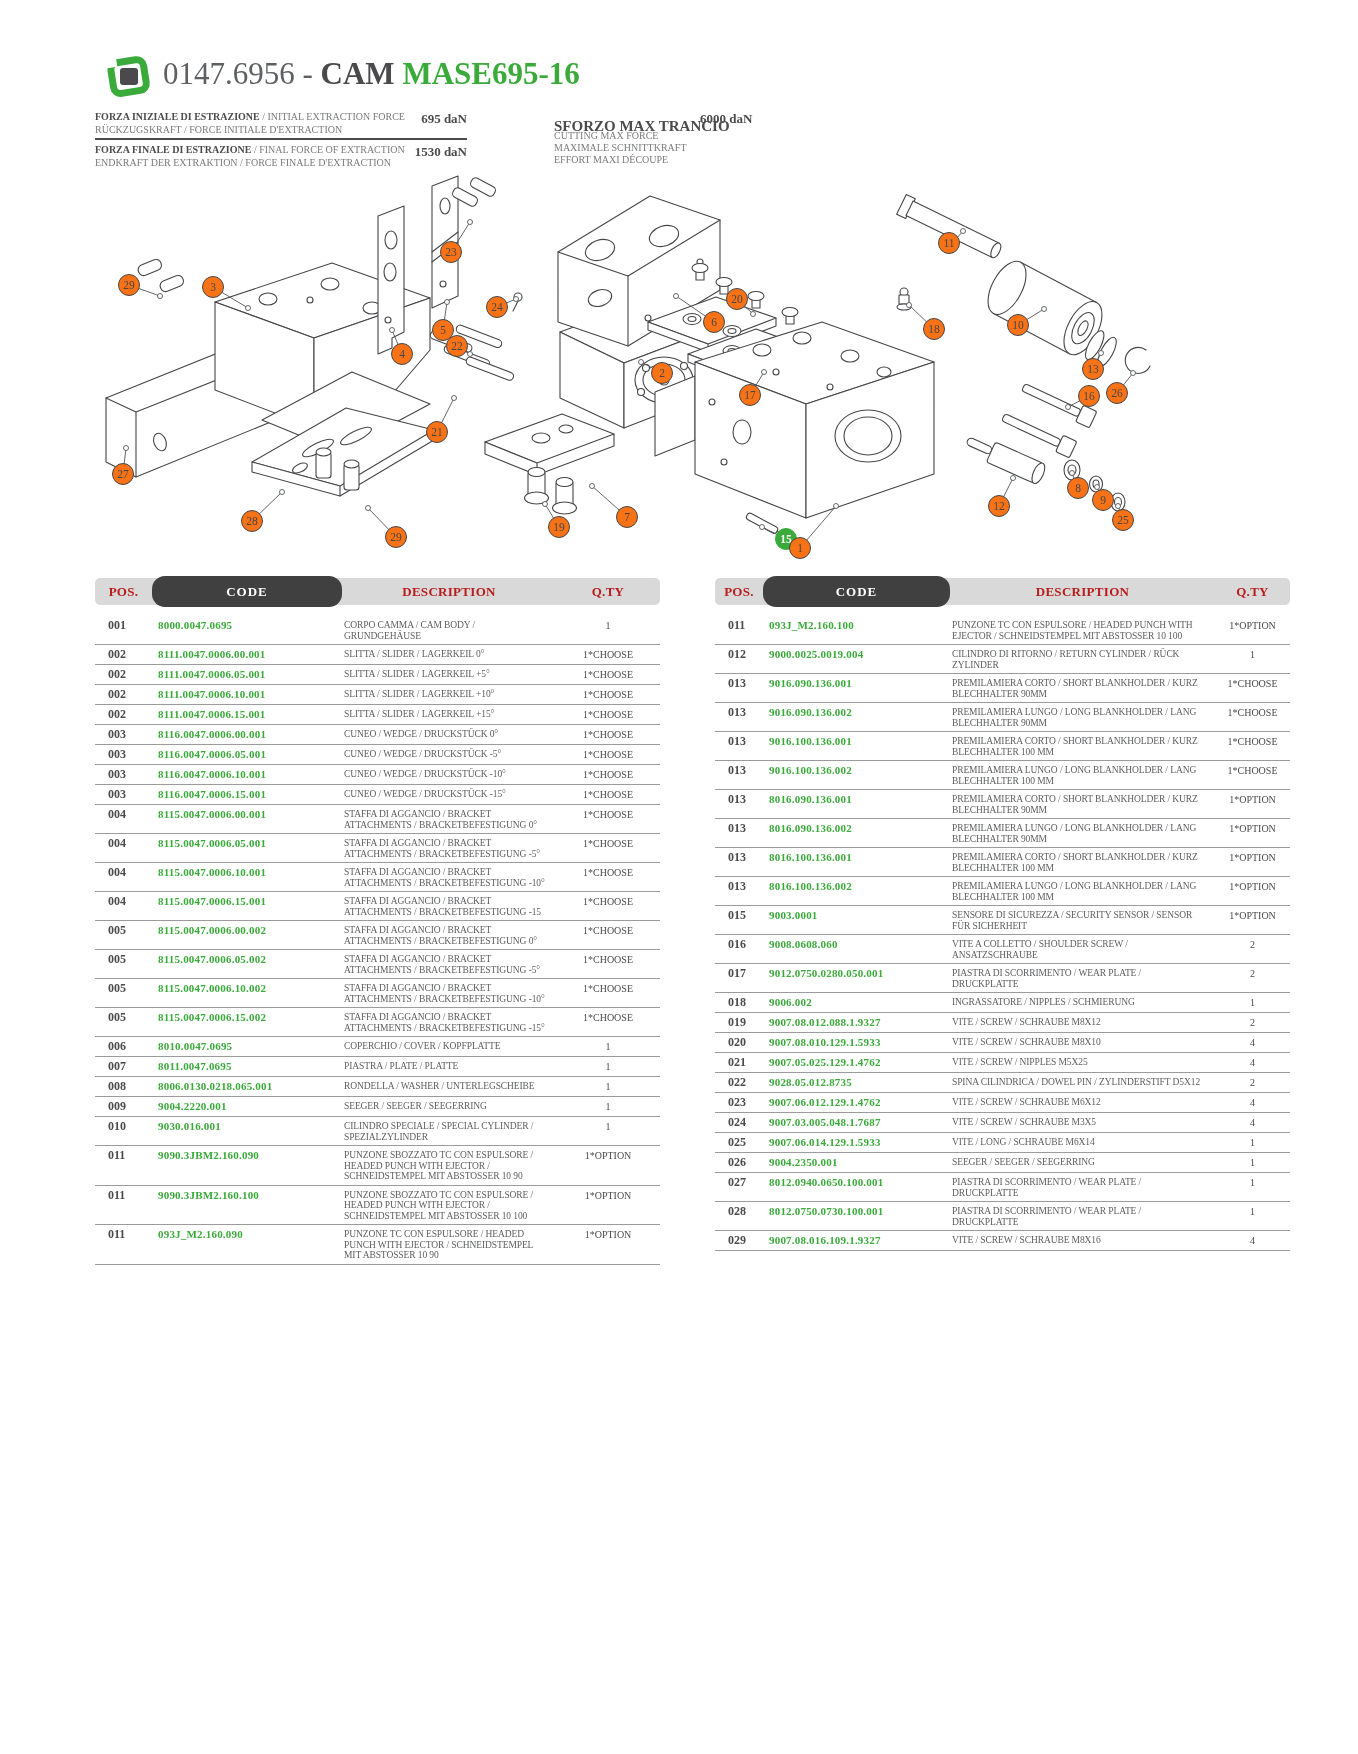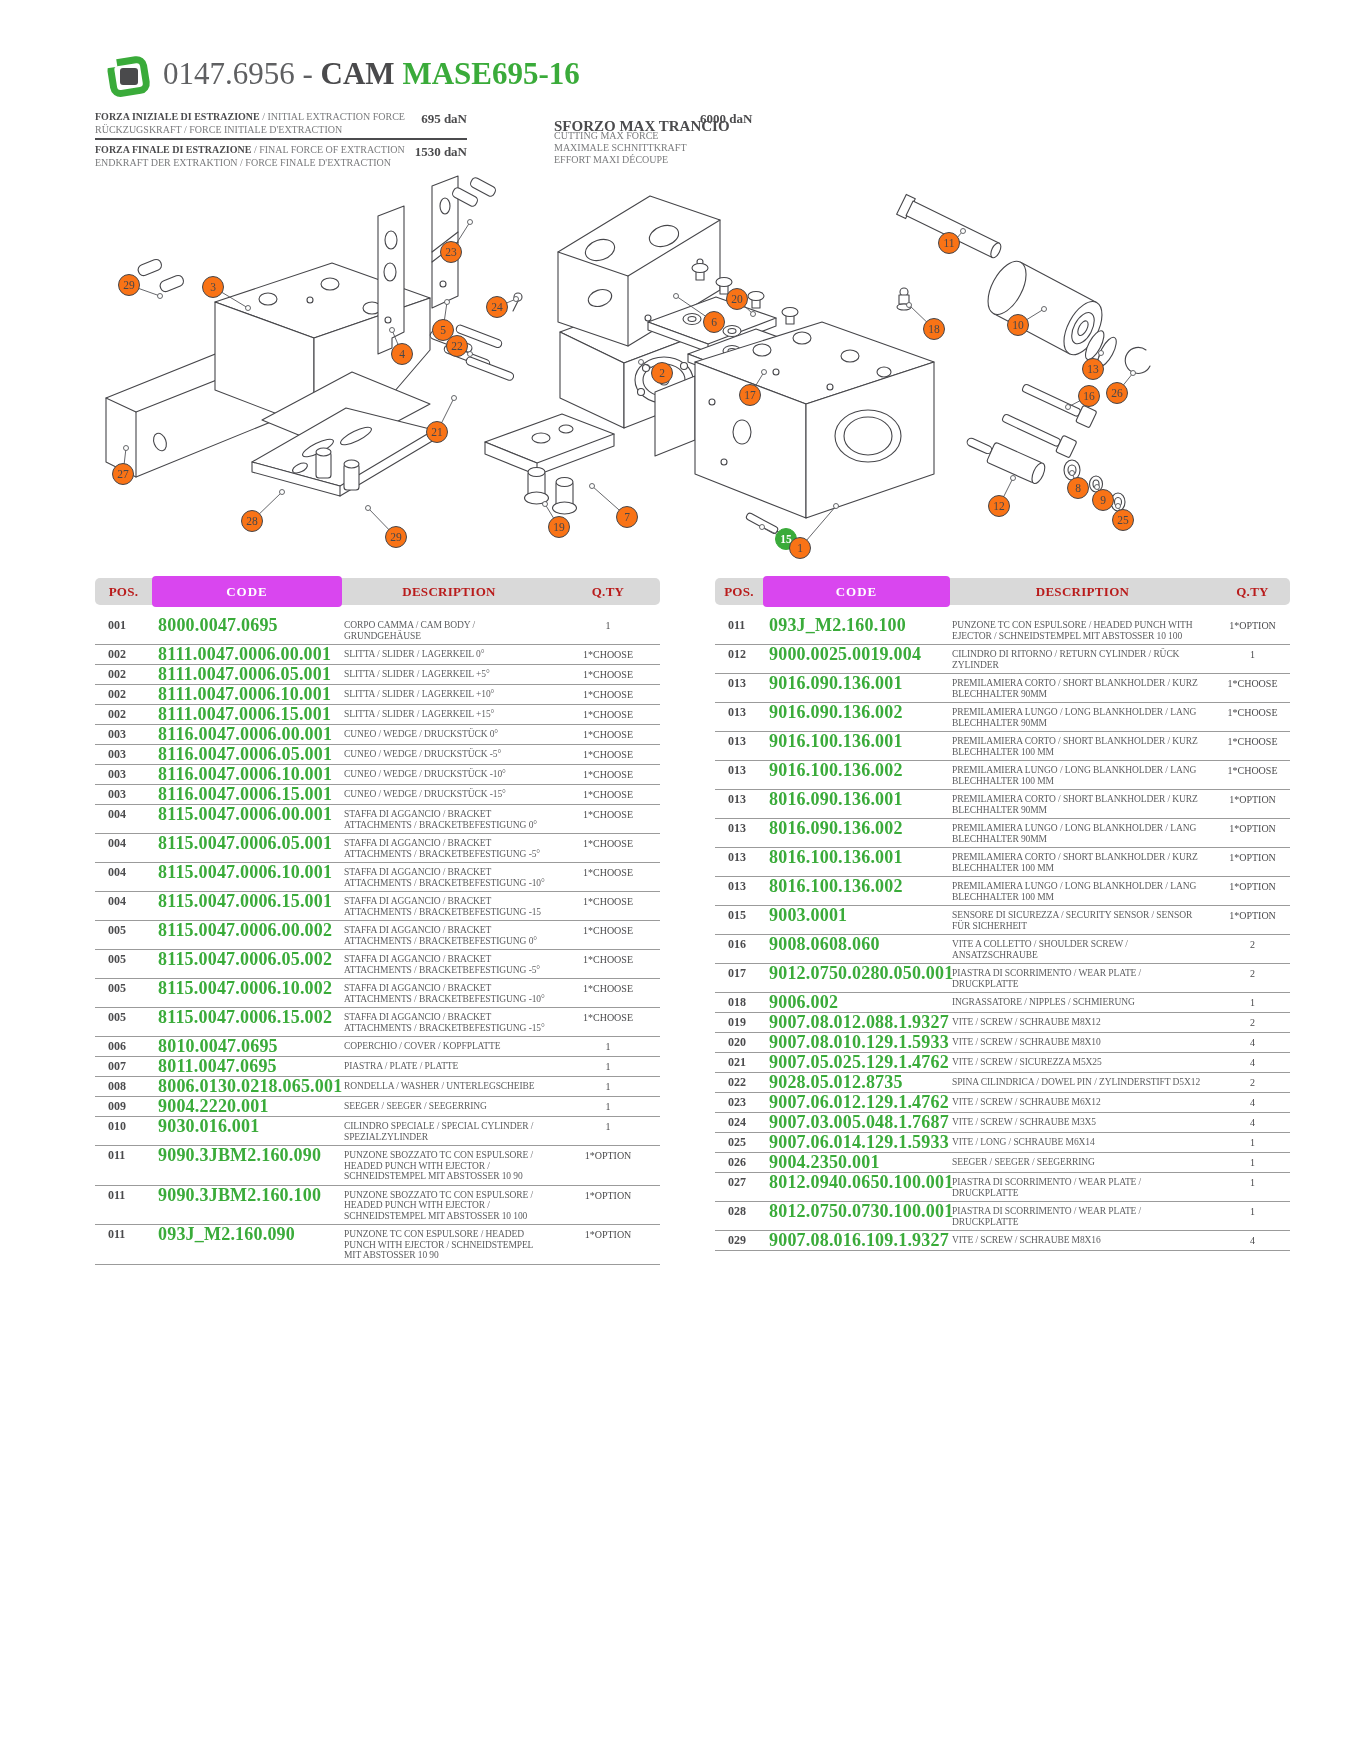--- a/index.html
+++ b/index.html
@@ -31,26 +31,26 @@
      font-size:11.5px;color:#46464a;box-sizing:border-box;z-index:3;}
   .balloon-green{background:#3aab3a;border-color:#3aab3a;color:#fff;font-weight:bold;}
 
   
   .ptable{position:absolute;z-index:4;}
   .table-left{left:95px;top:578px;width:565px;}
   .table-right{left:715px;top:578px;width:575px;}
   .thead{display:flex;height:27px;background:#d9d9d9;border-radius:5px;align-items:stretch;}
   .hcell{display:flex;align-items:center;justify-content:center;font-weight:bold;
          font-size:13px;color:#b91c1c;letter-spacing:0.3px;box-sizing:border-box;}
-  .h-code{background:#d946ef;color:#fff;border-radius:4px;margin:-2px 0;letter-spacing:1px;text-align:right;}
+  .h-code{background:#404040;color:#fff;border-radius:13px;margin:-2px 0;letter-spacing:1px;text-align:right;}
   .tbody{margin-top:11px;}
   .trow{display:flex;border-bottom:1px solid #9b9b9b;padding:3px 0 3px;align-items:flex-start;}
   .cell{box-sizing:border-box;}
   .c-pos{font-weight:bold;font-size:12px;color:#4b4b4d;padding-left:13px;line-height:13px;}
-  .c-code{font-weight:bold;font-size:18px;color:#3aab3a;padding-left:6px;line-height:13px;letter-spacing:0.2px;}
+  .c-code{font-weight:bold;font-size:11px;color:#3aab3a;padding-left:6px;line-height:13px;letter-spacing:0.2px;}
   .c-desc{font-size:9.5px;color:#5d5e60;line-height:10.5px;padding:1px 8px 0 2px;letter-spacing:-0.1px;}
   .c-qty{font-size:10px;color:#4b4b4d;text-align:center;padding-top:1px;line-height:12px;}
   .table-left  .w-pos{width:57px;}  .table-left  .w-code{width:190px;}
   .table-left  .w-qty{width:104px;} .table-right .w-pos{width:48px;}
   .table-right .w-code{width:187px;}.table-right .w-qty{width:75px;}
   .w-desc{flex:1;}
 
   
   .footer-bar{position:absolute;left:157px;top:1696px;width:1201px;height:19px;background:#d9d9d9;}
   .page-number{position:absolute;left:112px;top:1692px;font-size:21px;font-weight:bold;color:#4b4b4d;}
@@ -627,21 +627,21 @@
         </div>
         <div class="trow">
           <div class="cell c-pos w-pos">020</div>
           <div class="cell c-code w-code">9007.08.010.129.1.5933</div>
           <div class="cell c-desc w-desc">VITE / SCREW / SCHRAUBE M8X10</div>
           <div class="cell c-qty w-qty">4</div>
         </div>
         <div class="trow">
           <div class="cell c-pos w-pos">021</div>
           <div class="cell c-code w-code">9007.05.025.129.1.4762</div>
-          <div class="cell c-desc w-desc">VITE / SCREW / SICUREZZA M5X25</div>
+          <div class="cell c-desc w-desc">VITE / SCREW / NIPPLES M5X25</div>
           <div class="cell c-qty w-qty">4</div>
         </div>
         <div class="trow">
           <div class="cell c-pos w-pos">022</div>
           <div class="cell c-code w-code">9028.05.012.8735</div>
           <div class="cell c-desc w-desc">SPINA CILINDRICA / DOWEL PIN / ZYLINDERSTIFT D5X12</div>
           <div class="cell c-qty w-qty">2</div>
         </div>
         <div class="trow">
           <div class="cell c-pos w-pos">023</div>

